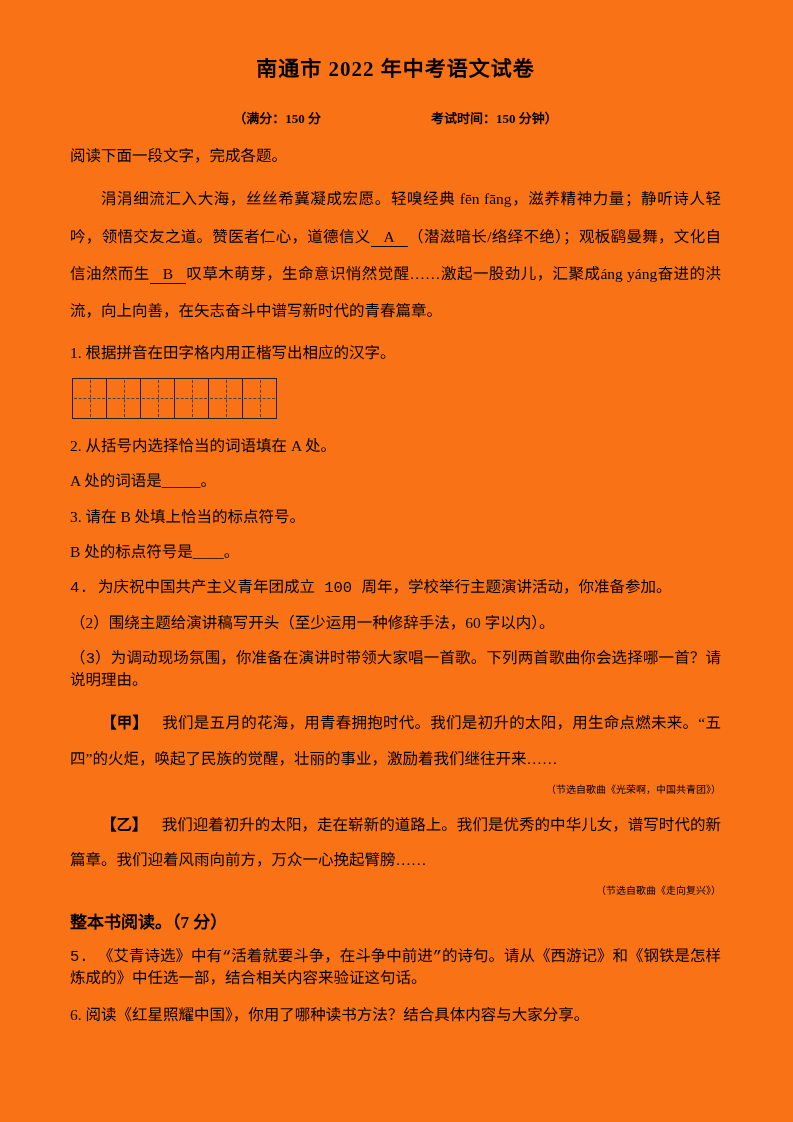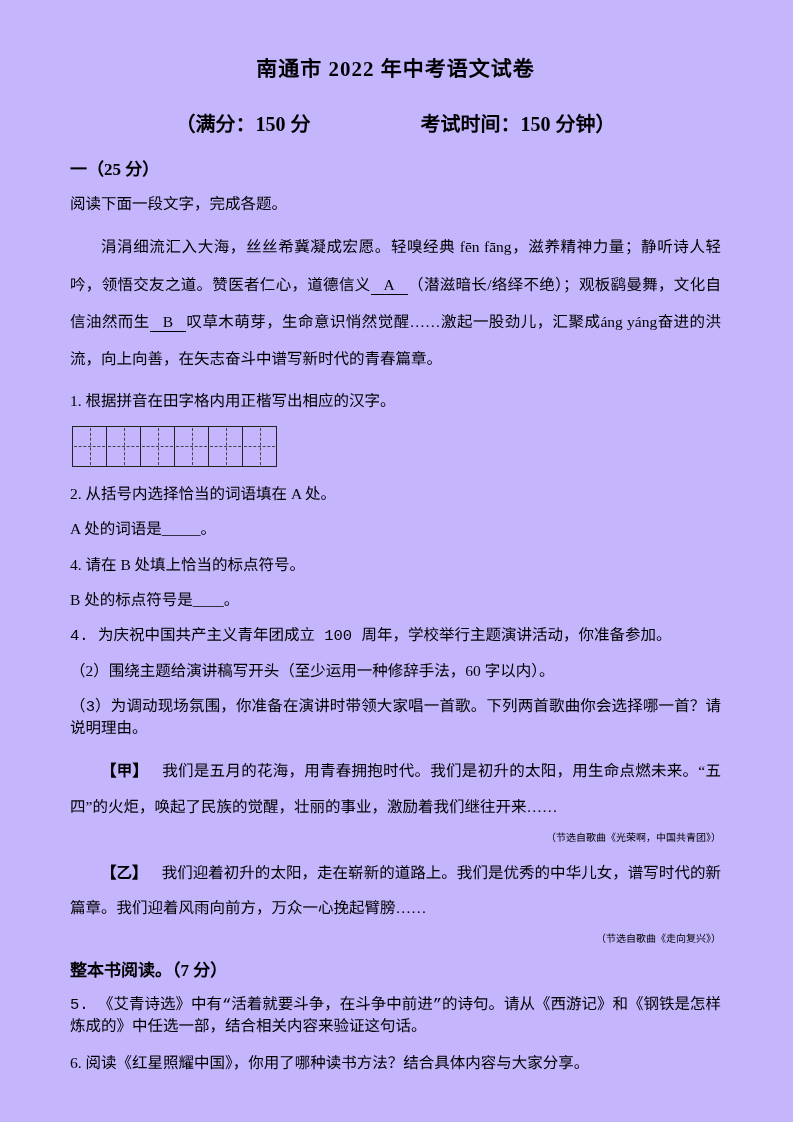--- a/index.html
+++ b/index.html
@@ -5,37 +5,37 @@
   * { margin: 0; padding: 0; box-sizing: border-box; }
   html, body { background: #ffffff; }
   body {
     font-family: "Liberation Serif", "DejaVu Serif", serif;
     color: #000;
   }
   .page {
     width: 793px;
     height: 1122px;
     margin: 0 auto;
-    background: #c4b5fd;
+    background: #f97316;
     padding: 52px 72px 30px 70px;
     overflow: hidden;
   }
   .doc-title {
     text-align: center;
     font-size: 21px;
     font-weight: bold;
     letter-spacing: 1px;
     margin-bottom: 26px;
   }
   .meta-line {
     display: flex;
     justify-content: center;
     gap: 110px;
     font-weight: bold;
-    font-size: 20px;
+    font-size: 13px;
     margin-bottom: 18px;
   }
   .sec-heading {
     font-size: 17px;
     font-weight: bold;
     margin: 8px 0 12px 0;
   }
   .line {
     font-size: 15.5px;
     line-height: 1.45;
@@ -99,21 +99,20 @@
 
 <div class="page">
 
   <h1 class="doc-title">南通市 2022 年中考语文试卷</h1>
 
   <div class="meta-line">
     <span>（满分：150 分</span>
     <span>考试时间：150 分钟）</span>
   </div>
 
-  <h2 class="sec-heading">一（25 分）</h2>
 
   <p class="line">阅读下面一段文字，完成各题。</p>
 
   <p class="passage">
     <span>涓涓细流汇入大海，丝丝希冀凝成宏愿。轻嗅经典 fēn fāng，滋养精神力量；静听诗人轻吟，领悟交友之道。赞医者仁心，道德信义</span><span class="ublank">A</span><span>（潜滋暗长/络绎不绝）；观板鹞曼舞，文化自信油然而生</span><span class="ublank">B</span><span>叹草木萌芽，生命意识悄然觉醒……激起一股劲儿，汇聚成áng yáng奋进的洪流，向上向善，在矢志奋斗中谱写新时代的青春篇章。</span>
   </p>
 
   <p class="line">1. 根据拼音在田字格内用正楷写出相应的汉字。</p>
 
   <div class="tian-grid">
@@ -121,21 +120,21 @@
     <div class="tian-cell"></div>
     <div class="tian-cell"></div>
     <div class="tian-cell"></div>
     <div class="tian-cell"></div>
     <div class="tian-cell"></div>
   </div>
 
   <p class="line">2. 从括号内选择恰当的词语填在 A 处。</p>
   <p class="line">A 处的词语是_____。</p>
 
-  <p class="line">4. 请在 B 处填上恰当的标点符号。</p>
+  <p class="line">3. 请在 B 处填上恰当的标点符号。</p>
   <p class="line">B 处的标点符号是____。</p>
 
   <p class="line q-wrap">4. 为庆祝中国共产主义青年团成立 100 周年，学校举行主题演讲活动，你准备参加。</p>
   <p class="line">（2）围绕主题给演讲稿写开头（至少运用一种修辞手法，60 字以内）。</p>
   <p class="line q-wrap">（3）为调动现场氛围，你准备在演讲时带领大家唱一首歌。下列两首歌曲你会选择哪一首？请说明理由。</p>
 
   <p class="song-para">
     <span class="song-label">【甲】</span><span>我们是五月的花海，用青春拥抱时代。我们是初升的太阳，用生命点燃未来。“五四”的火炬，唤起了民族的觉醒，壮丽的事业，激励着我们继往开来……</span>
   </p>
   <p class="source-line">（节选自歌曲《光荣啊，中国共青团》）</p>

